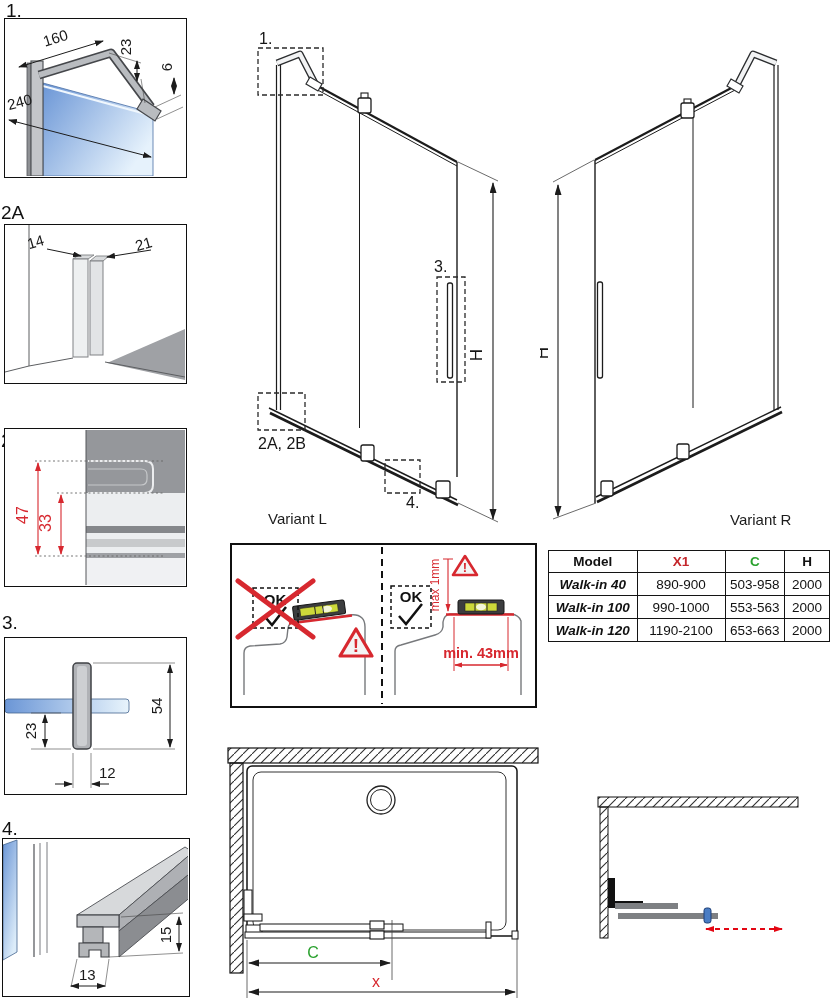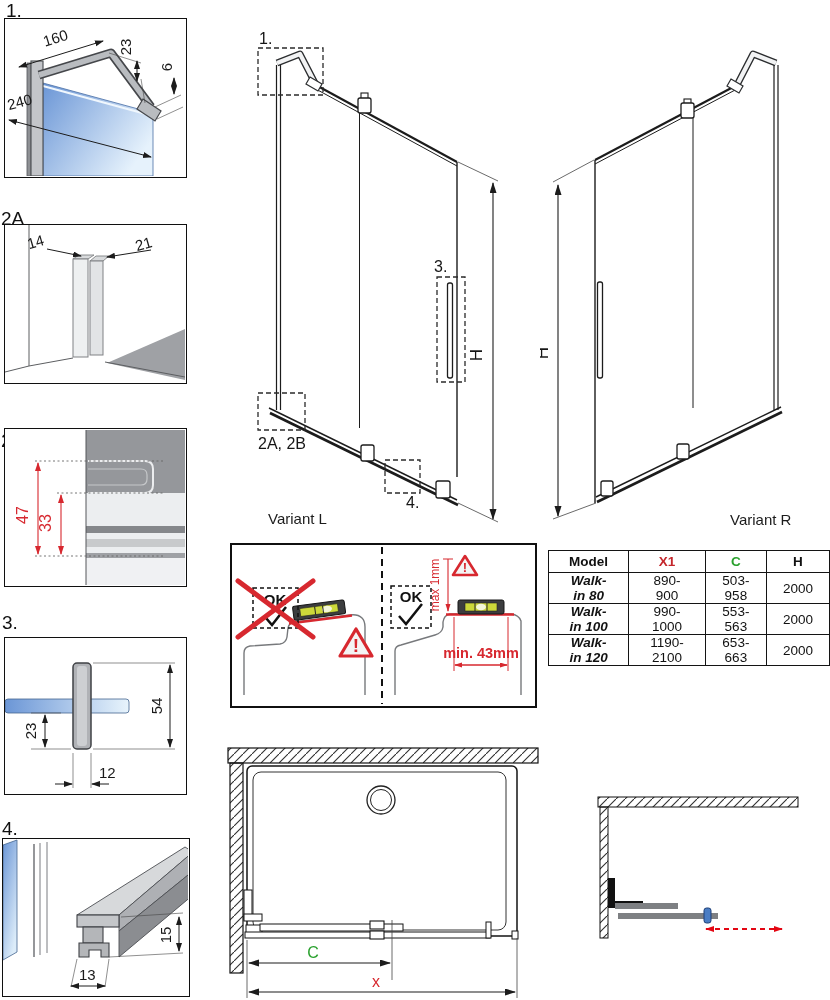--- a/index.html
+++ b/index.html
@@ -10,21 +10,21 @@
   .plabel{position:absolute;font-size:19px;color:#111;}
   .caption{font-size:15px;fill:#1c1c1c;}
   svg{display:block;}
   svg text{font-family:"Liberation Sans",sans-serif;}
   .dim{font-size:15px;fill:#1a1a1a;}
   .reddim{font-size:16px;fill:#d7282f;}
   .callout{font-size:16px;fill:#161616;}
   .hlabel{font-size:17px;fill:#161616;}
   
   #spec{position:absolute;left:548px;top:550px;border-collapse:collapse;background:#fff;}
-  #spec th,#spec td{border:1.6px solid #141414;text-align:center;padding:0 16px;
+  #spec th,#spec td{border:1.6px solid #141414;text-align:center;padding:0 2px;
         font-size:13.5px;color:#111;height:23px;box-sizing:border-box;}
   #spec th{font-weight:bold;height:22px;}
   #spec .w-model{width:94px;} #spec .w-x1{width:94px;} #spec .w-c{width:63px;} #spec .w-h{width:46px;}
   #spec th.c-x1{color:#c4262b;} #spec th.c-c{color:#2aa12e;}
   #spec td.model{font-weight:bold;font-style:italic;}
   .lvbox{position:absolute;left:230px;top:543px;width:307px;height:165px;border:2px solid #101010;
          background:#fff;box-sizing:border-box;}
 </style>
 </head>
 <body>
@@ -72,21 +72,21 @@
       </g>
       <g>
         <line x1="150" y1="88" x2="176" y2="76" stroke="#444" stroke-width="0.6"></line>
         <line x1="152" y1="100" x2="178" y2="88" stroke="#444" stroke-width="0.6"></line>
         <line x1="169" y1="59" x2="169" y2="75" stroke="#1c1c1c" stroke-width="1" marker-start="url(#m1)" marker-end="url(#m1)"></line>
         <text class="dim" transform="rotate(-90 167 48)" x="167" y="48" text-anchor="middle">6</text>
       </g>
     </svg>
   </div>
 
-  <div class="plabel" style="left:1px;top:208px;">2A</div>
+  <div class="plabel" style="left:1px;top:202px;">2A</div>
   <div class="panel" style="left:4px;top:224px;width:183px;height:160px;">
     <svg width="180" height="157" viewBox="0 0 180 157">
       <defs>
         <marker id="m2a" markerWidth="12" markerHeight="10" refX="8" refY="3" orient="auto-start-reverse" markerUnits="userSpaceOnUse">
           <path d="M0,0 L9,3 L0,6 Z" fill="#1c1c1c"></path>
         </marker>
       </defs>
       <g>
         <polygon points="102,138 180,104 180,155" fill="#9fa1a5"></polygon>
         <line x1="24" y1="0" x2="24" y2="141" stroke="#5c5e61" stroke-width="1"></line>
@@ -393,21 +393,21 @@
     <thead>
       <tr>
         <th class="w-model">Model</th>
         <th class="w-x1 c-x1">X1</th>
         <th class="w-c c-c">C</th>
         <th class="w-h">H</th>
       </tr>
     </thead>
     <tbody>
       <tr>
-        <td class="model">Walk-in 80</td>
+        <td class="model">Walk-in 40</td>
         <td>890-900</td>
         <td>503-958</td>
         <td>2000</td>
       </tr>
       <tr>
         <td class="model">Walk-in 100</td>
         <td>990-1000</td>
         <td>553-563</td>
         <td>2000</td>
       </tr>

